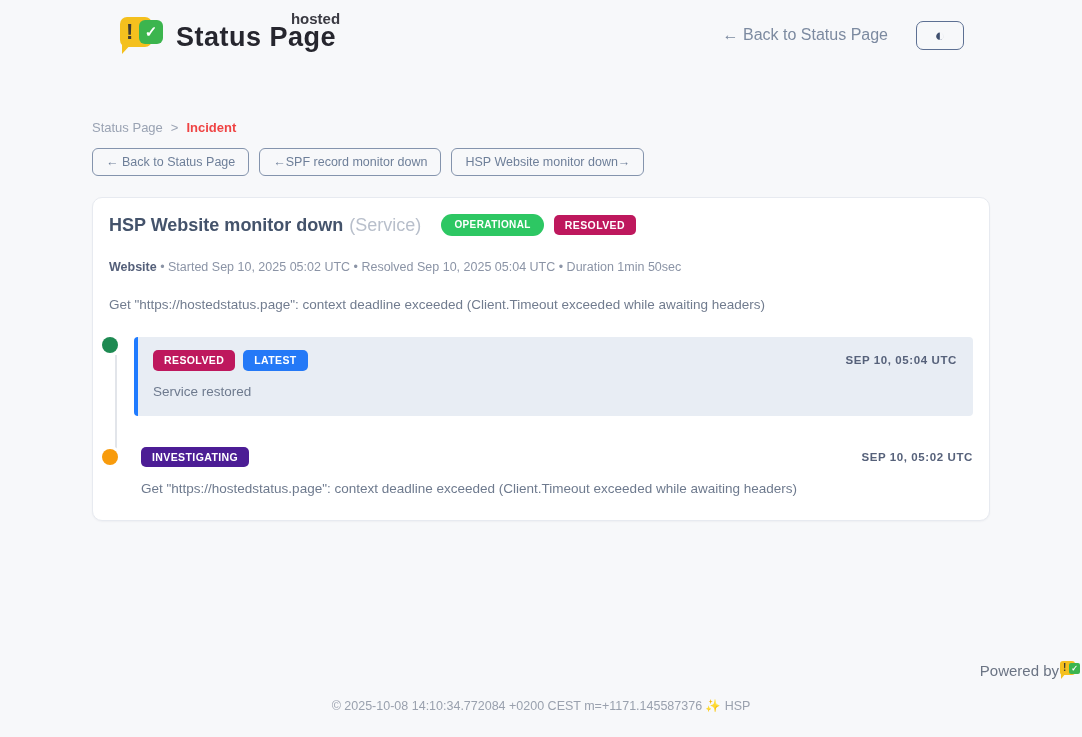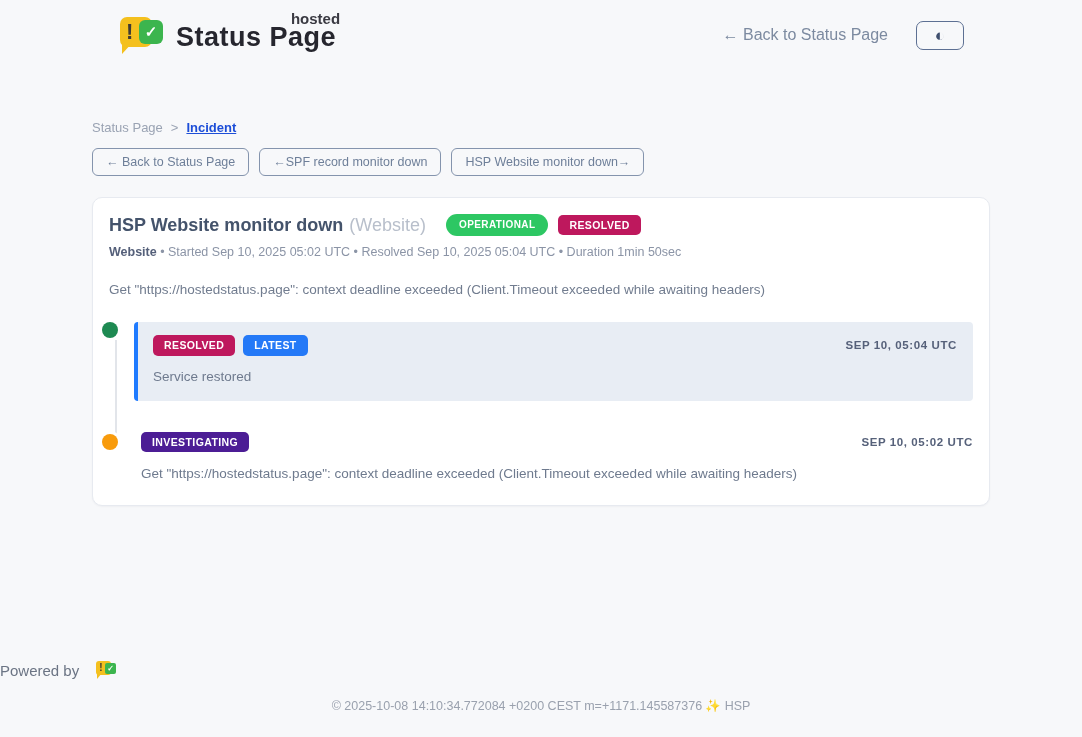--- a/index.html
+++ b/index.html
@@ -58,21 +58,21 @@
     background: #f7f8fa; cursor: pointer;
     display: flex; align-items: center; justify-content: center;
     font-size: 17px; color: #3f4f6e; line-height: 1;
   }
 
   
   .main { width: 898px; margin: 64px auto 0; flex: 0 0 auto; }
   .breadcrumb { font-size: 13px; color: #9aa3b3; }
   .breadcrumb .crumb-root { color: #9aa3b3; cursor: pointer; }
   .breadcrumb .crumb-sep { margin: 0 8px; color: #9aa3b3; }
-  .breadcrumb .crumb-current { color: #1d4ed8; font-weight: 700; text-decoration: underline; }
+  .breadcrumb .crumb-current { color: #ef4444; font-weight: 700; }
 
   .title-row {
     margin-top: 13px;
     display: flex; align-items: center; justify-content: space-between;
   }
   .page-title { font-size: 21px; font-weight: 700; color: #44536b; }
   .nav-buttons { display: flex; gap: 10px; }
   .nav-btn {
     background: transparent;
     border: 1px solid #8494ad; border-radius: 6px;
@@ -95,21 +95,21 @@
   .badge {
     display: inline-block; color: #ffffff; font-weight: 700;
     font-size: 10.5px; letter-spacing: 0.4px; text-transform: uppercase;
     padding: 5px 11px; border-radius: 5px; line-height: 1;
   }
   .badge-operational { background: #2dc763; border-radius: 999px; margin-left: 20px; padding: 6px 13px; font-size: 10px; }
   .badge-resolved { background: #be185d; margin-left: 10px; }
   .badge-latest { background: #2479f7; margin-left: 8px; text-align: right; }
   .badge-investigating { background: #4c1d95; }
 
-  .meta-line { margin-top: 9px; font-size: 12.5px; color: #8b94a6; }
+  .meta-line { margin-top: 24px; font-size: 12.5px; color: #8b94a6; }
   .meta-component { font-weight: 700; color: #55607a; }
 
   .incident-description { margin-top: 23px; font-size: 13.5px; color: #717c8f; }
 
   
   .timeline { position: relative; margin-top: 25px; }
   .timeline-line {
     position: absolute; left: 6px; top: 18px; bottom: 36px;
     width: 2px; background: #e2e5ea;
   }
@@ -133,21 +133,21 @@
   .tl-badges .badge-latest { margin-left: 0; }
   .tl-timestamp {
     font-size: 11.5px; font-weight: 700; color: #56617a; letter-spacing: 0.6px;
   }
   .tl-message { margin-top: 13px; font-size: 13.5px; color: #6e7a8e; }
   .tl-entry-plain .tl-message { margin-top: 14px; }
 
   
   .footer { margin-top: auto; padding-bottom: 24px; text-align: center; }
   .powered-row {
-    display: flex; align-items: center; justify-content: flex-start; gap: 17px;
+    display: flex; align-items: center; justify-content: flex-end; gap: 1px;
     font-size: 15px; color: #6b7484;
   }
   .mini-logo { position: relative; width: 22px; height: 21px; display: inline-block; }
   .mini-bubble {
     position: absolute; left: 0; top: 1px; width: 15px; height: 14px;
     background: #f4c01e; border-radius: 3px;
     display: flex; align-items: center;
   }
   .mini-bubble .excl { font-size: 10px; font-weight: 700; color: #3e3a33; margin-left: 3px; line-height: 1; }
   .mini-tail {
@@ -201,21 +201,21 @@
     <div class="nav-buttons">
       <button class="nav-btn">← Back to Status Page</button>
       <button class="nav-btn">←SPF record monitor down</button>
       <button class="nav-btn">HSP Website monitor down→</button>
     </div>
   </div>
 
   <section class="card">
     <div class="card-title-row">
       <span class="incident-title">HSP Website monitor down</span>
-      <span class="incident-component">(Website)</span>
+      <span class="incident-component">(Service)</span>
       <span class="badge badge-operational">OPERATIONAL</span>
       <span class="badge badge-resolved">RESOLVED</span>
     </div>
 
     <div class="meta-line">
       <span class="meta-component">Website</span><span> • Started Sep 10, 2025 05:02 UTC • Resolved Sep 10, 2025 05:04 UTC • Duration 1min 50sec</span>
     </div>
 
     <p class="incident-description">Get "https://hostedstatus.page": context deadline exceeded (Client.Timeout exceeded while awaiting headers)</p>
 

